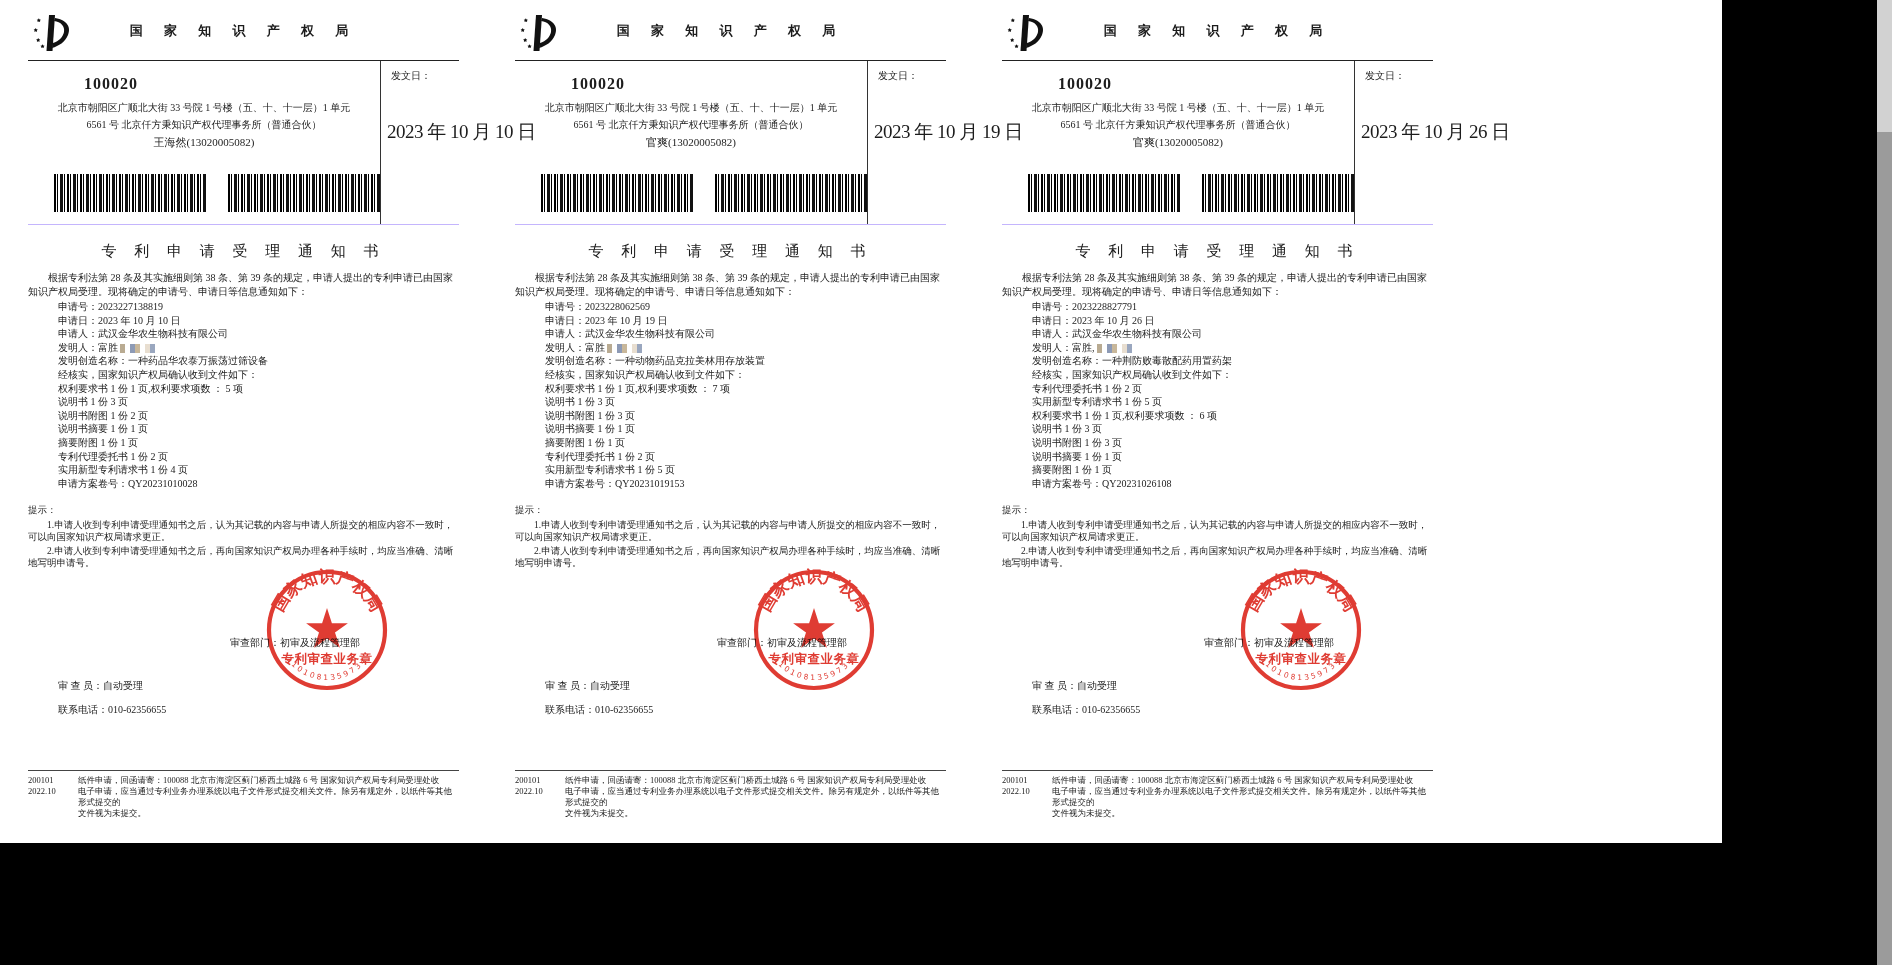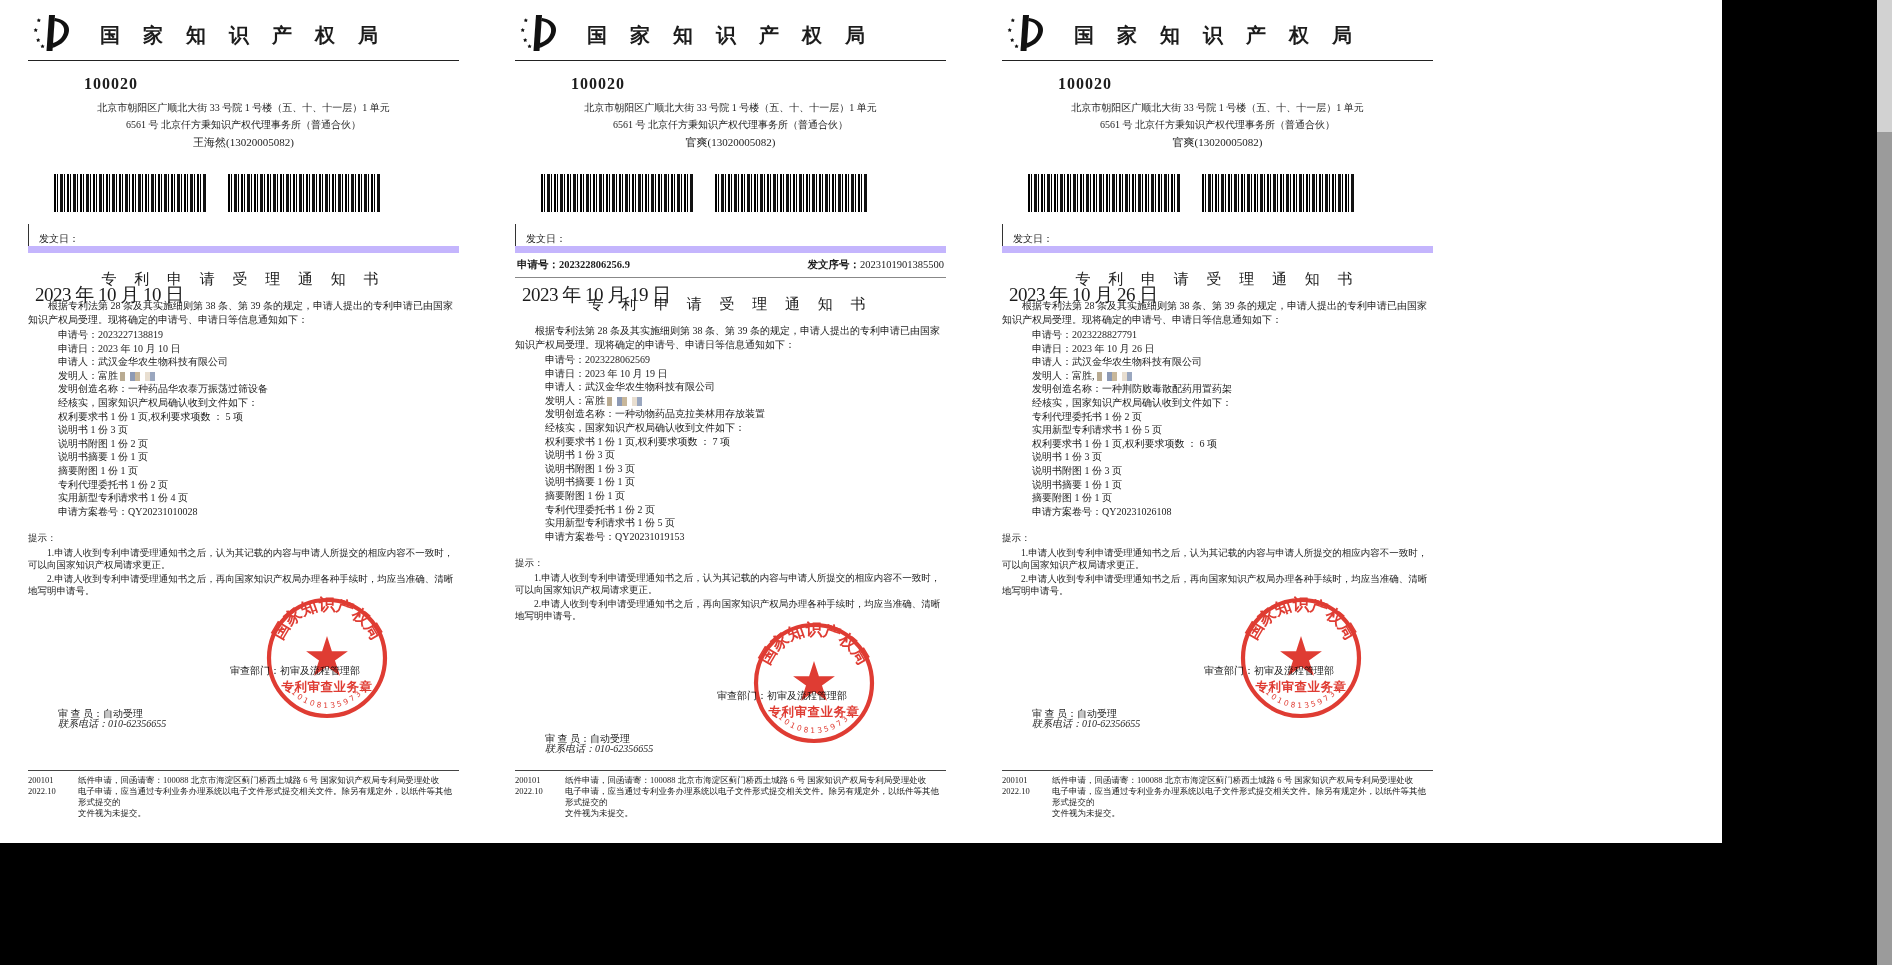--- a/index.html
+++ b/index.html
@@ -11,25 +11,25 @@
   .right-panel { position:absolute; left:1722px; top:0; width:170px; height:965px; background:#000; }
   .bottom-panel { position:absolute; left:0; top:843px; width:1892px; height:122px; background:#000; }
   .scroll-track { position:absolute; right:0; top:0; width:15px; height:965px; background:#9b9b9b; }
   .scroll-thumb { position:absolute; right:0; top:0; width:15px; height:132px; background:#d2d2d2; }
 
   .doc { position:relative; width:487px; height:843px; padding:6px 28px 0 28px; flex:0 0 auto; }
 
   
   .doc-header { position:relative; height:46px; margin-top:4px; }
   .logo { position:absolute; left:4px; top:2px; width:40px; height:42px; }
-  .org-title { text-align:center; padding-top:12px; font-size:20px; font-weight:bold; letter-spacing:9px; }
+  .org-title { text-align:center; padding-top:12px; font-size:13px; font-weight:bold; letter-spacing:9px; }
   .rule-thick { border:none; border-top:1.6px solid #222; margin-top:4px; }
 
   
-  .upper { display:flex; border-bottom:7px solid #c4b5fd;flex-direction:column; }
+  .upper { display:flex; border-bottom:1px solid #c4b5fd; }
   .upper-left { flex:1; padding-top:14px; }
   .postcode { margin-left:56px; font-size:16px; font-weight:bold; letter-spacing:1px; }
   .addr1 { text-align:center; font-size:10px; margin-top:8px; }
   .addr2 { text-align:center; font-size:10px; margin-top:3px; }
   .addr3 { text-align:center; font-size:11px; margin-top:3px; }
   .barcodes { display:flex; gap:22px; margin:24px 0 12px 26px; }
   .barcode { width:152px; height:38px;
      background:repeating-linear-gradient(90deg,#000 0,#000 2px,#fff 2px,#fff 3px,#000 3px,#000 4px,#fff 4px,#fff 6px,#111 6px,#111 9px,#fff 9px,#fff 10px,#000 10px,#000 11px,#fff 11px,#fff 13px); }
   .upper-right { width:118px; border-left:1px solid #333; padding:8px 0 0 10px; position:relative; }
   .date-label { font-size:10px; }
@@ -50,21 +50,21 @@
   .mosaic { display:inline-flex; height:9px; vertical-align:middle; margin-left:2px; }
   .mosaic i { display:inline-block; width:5px; height:9px; }
 
   .notes { margin-top:14px; }
   .notes-label { font-size:9.5px; }
   .note { font-size:9.5px; line-height:12px; text-indent:2em; margin-top:2px; }
 
   
   .sign-area { position:relative; height:152px; margin-top:12px; }
   .examiner { position:absolute; left:30px; top:98px; font-size:10px; }
-  .phone    { position:absolute; left:30px; top:108px; font-size:10px;font-style:italic; }
+  .phone    { position:absolute; left:30px; top:122px; font-size:10px; }
   .dept     { position:absolute; left:202px; top:55px; font-size:10px; z-index:0; }
   .seal { position:absolute; left:236px; top:-14px; width:126px; height:126px; z-index:1;
           opacity:0.92; mix-blend-mode:multiply; }
 
   
   .doc-footer { position:absolute; left:28px; right:28px; bottom:24px;
                 border-top:1.2px solid #444; padding-top:4px; display:flex; gap:12px; }
   .footer-codes { width:38px; font-size:8.5px; line-height:11px; }
   .footer-text { flex:1; font-size:8.5px; line-height:11px; }
 </style>
@@ -203,28 +203,20 @@
           <div class="barcode"></div>
           <div class="barcode"></div>
         </div>
       </div>
       <div class="upper-right">
         <div class="date-label">发文日：</div>
         <div class="date-value">2023 年 10 月 19 日</div>
       </div>
     </div>
 
-    <div class="appno-row">
-      <div class="appno-left">
-        <span>申请号：</span><span>202322806256.9</span>
-      </div>
-      <div class="appno-right">
-        <span class="serial-label">发文序号：</span><span class="serial-no">2023101901385500</span>
-      </div>
-    </div>
 
     <div class="doc-title">专 利 申 请 受 理 通 知 书</div>
     <div class="intro">根据专利法第 28 条及其实施细则第 38 条、第 39 条的规定，申请人提出的专利申请已由国家知识产权局受理。现将确定的申请号、申请日等信息通知如下：</div>
     <div class="details">
           <div class="detail-line"><span>申请号：2023228062569</span></div>
           <div class="detail-line"><span>申请日：2023 年 10 月 19 日</span></div>
           <div class="detail-line"><span>申请人：武汉金华农生物科技有限公司</span></div>
           <div class="detail-line"><span>发明人：富胜</span><span class="mosaic">
               <i style="background: rgb(185, 171, 146);"></i>
               <i style="background: rgb(255, 255, 255);"></i>

